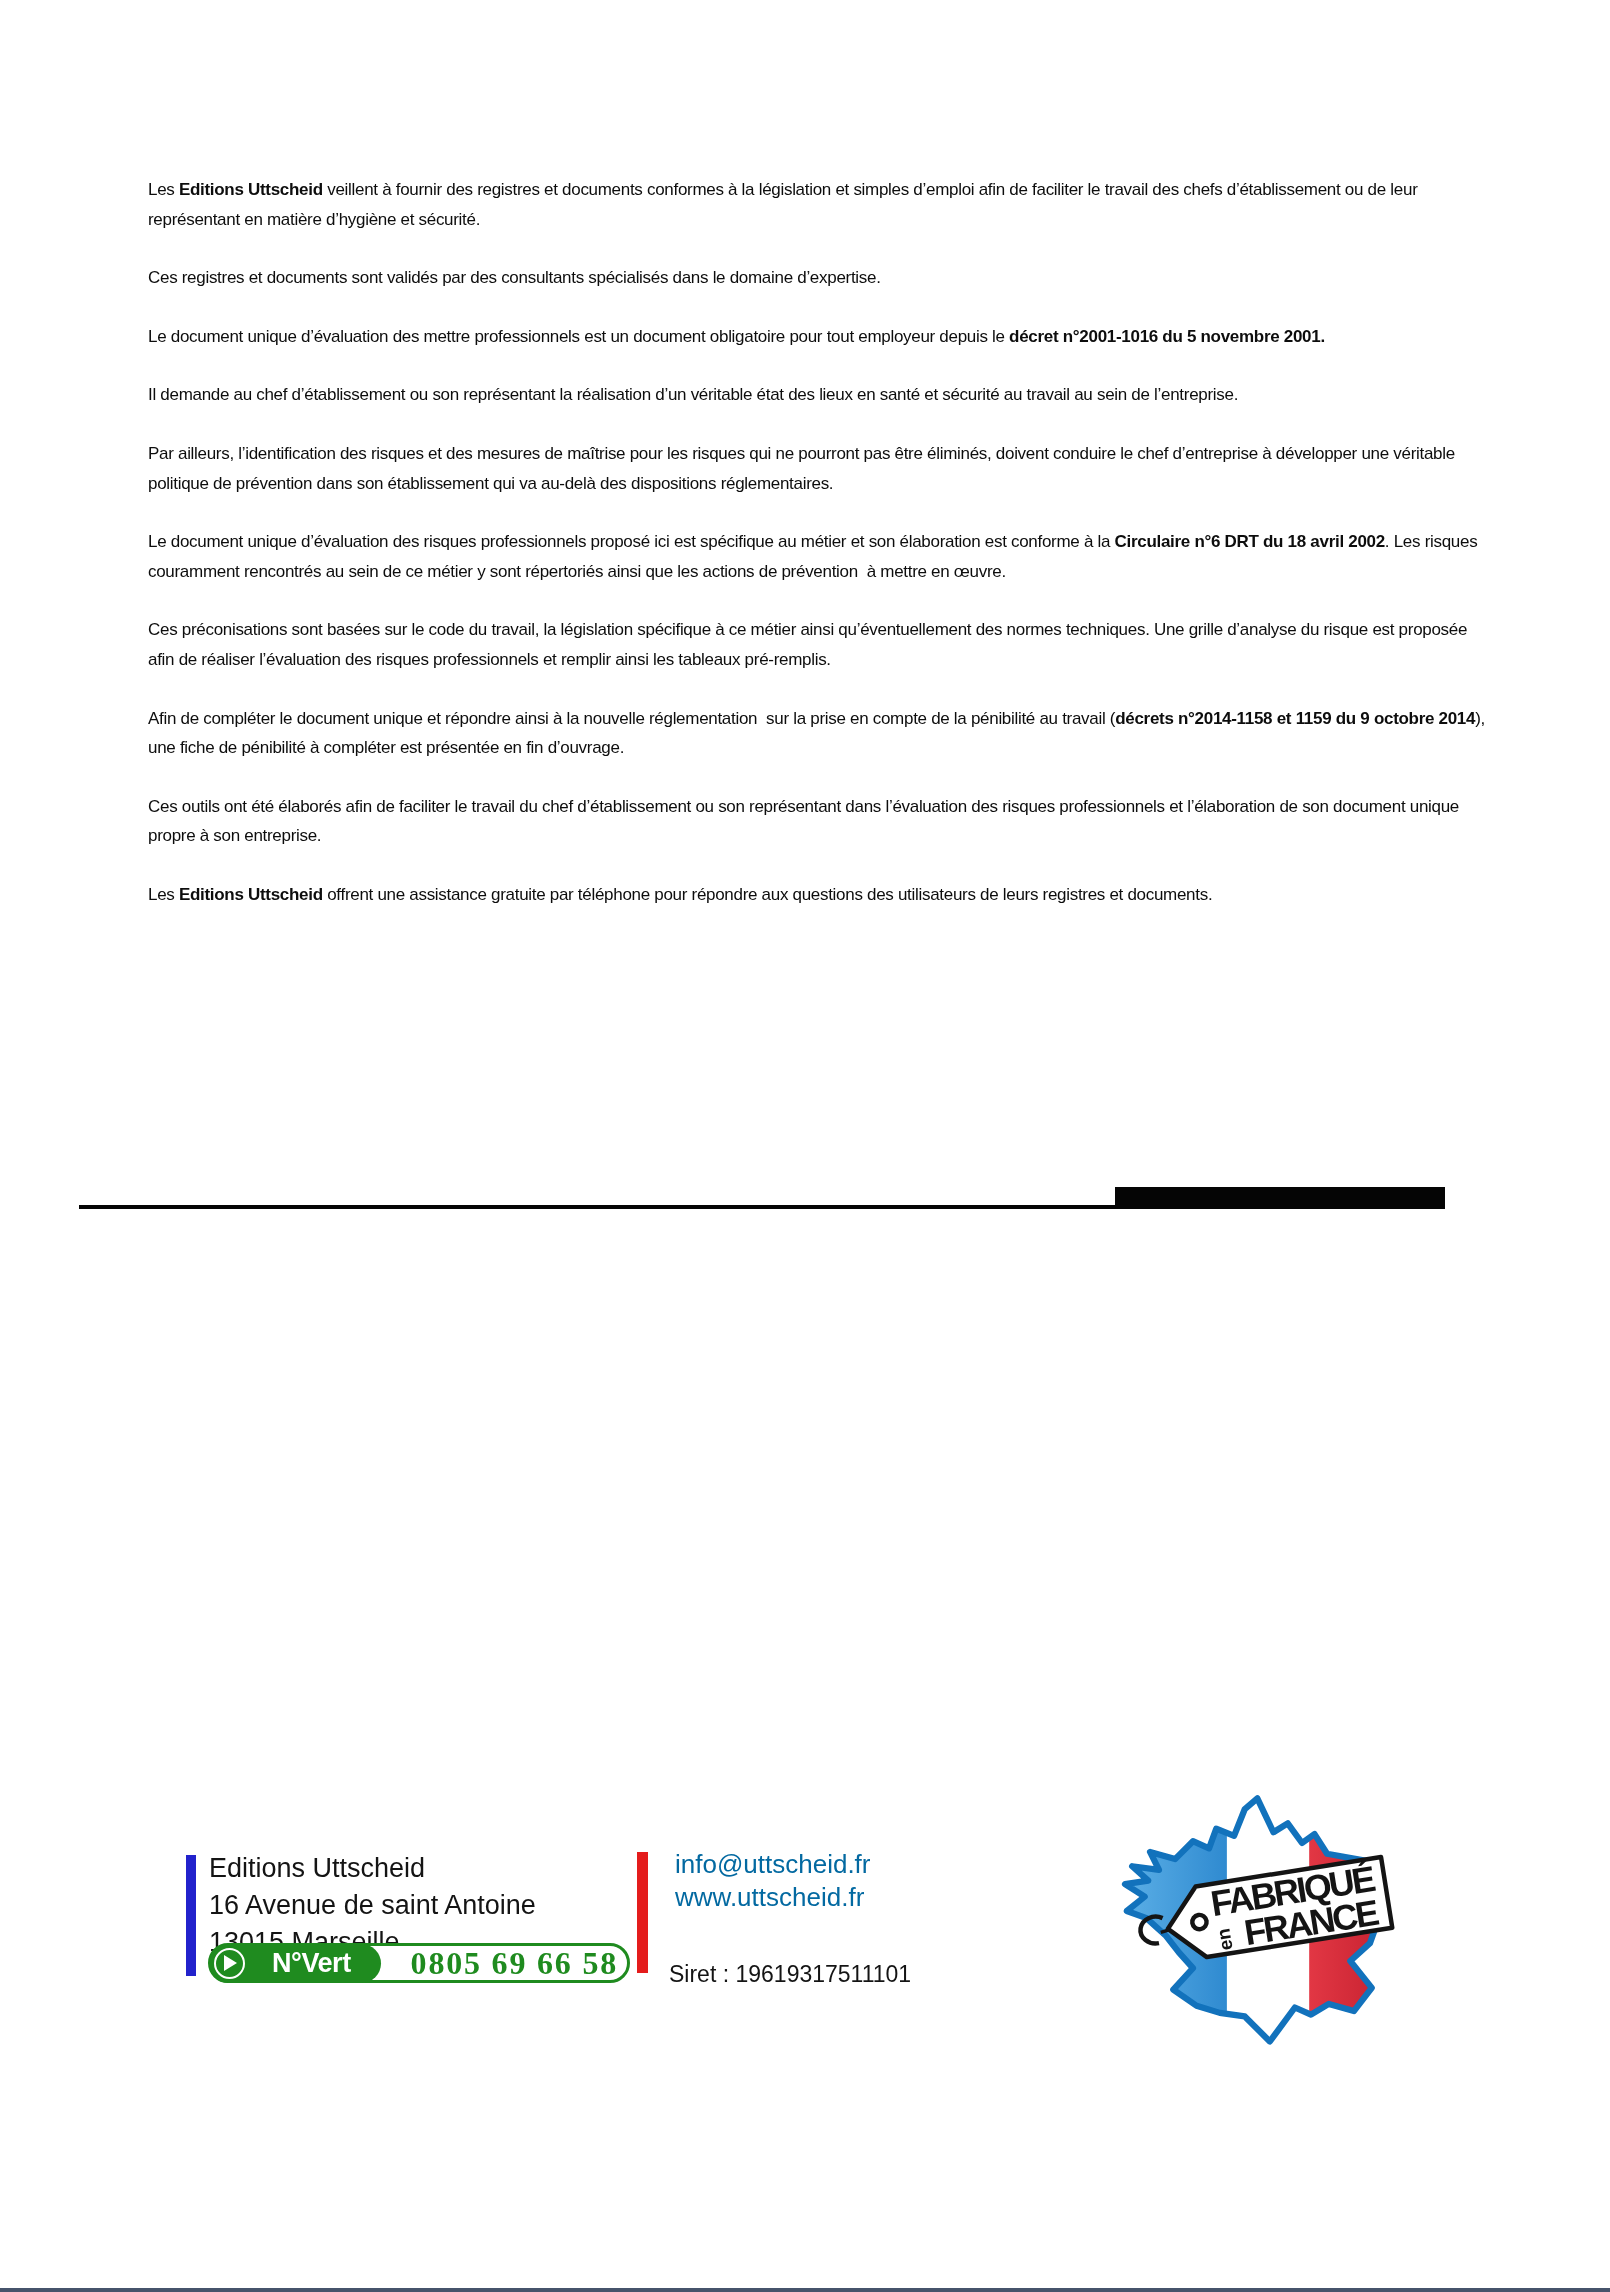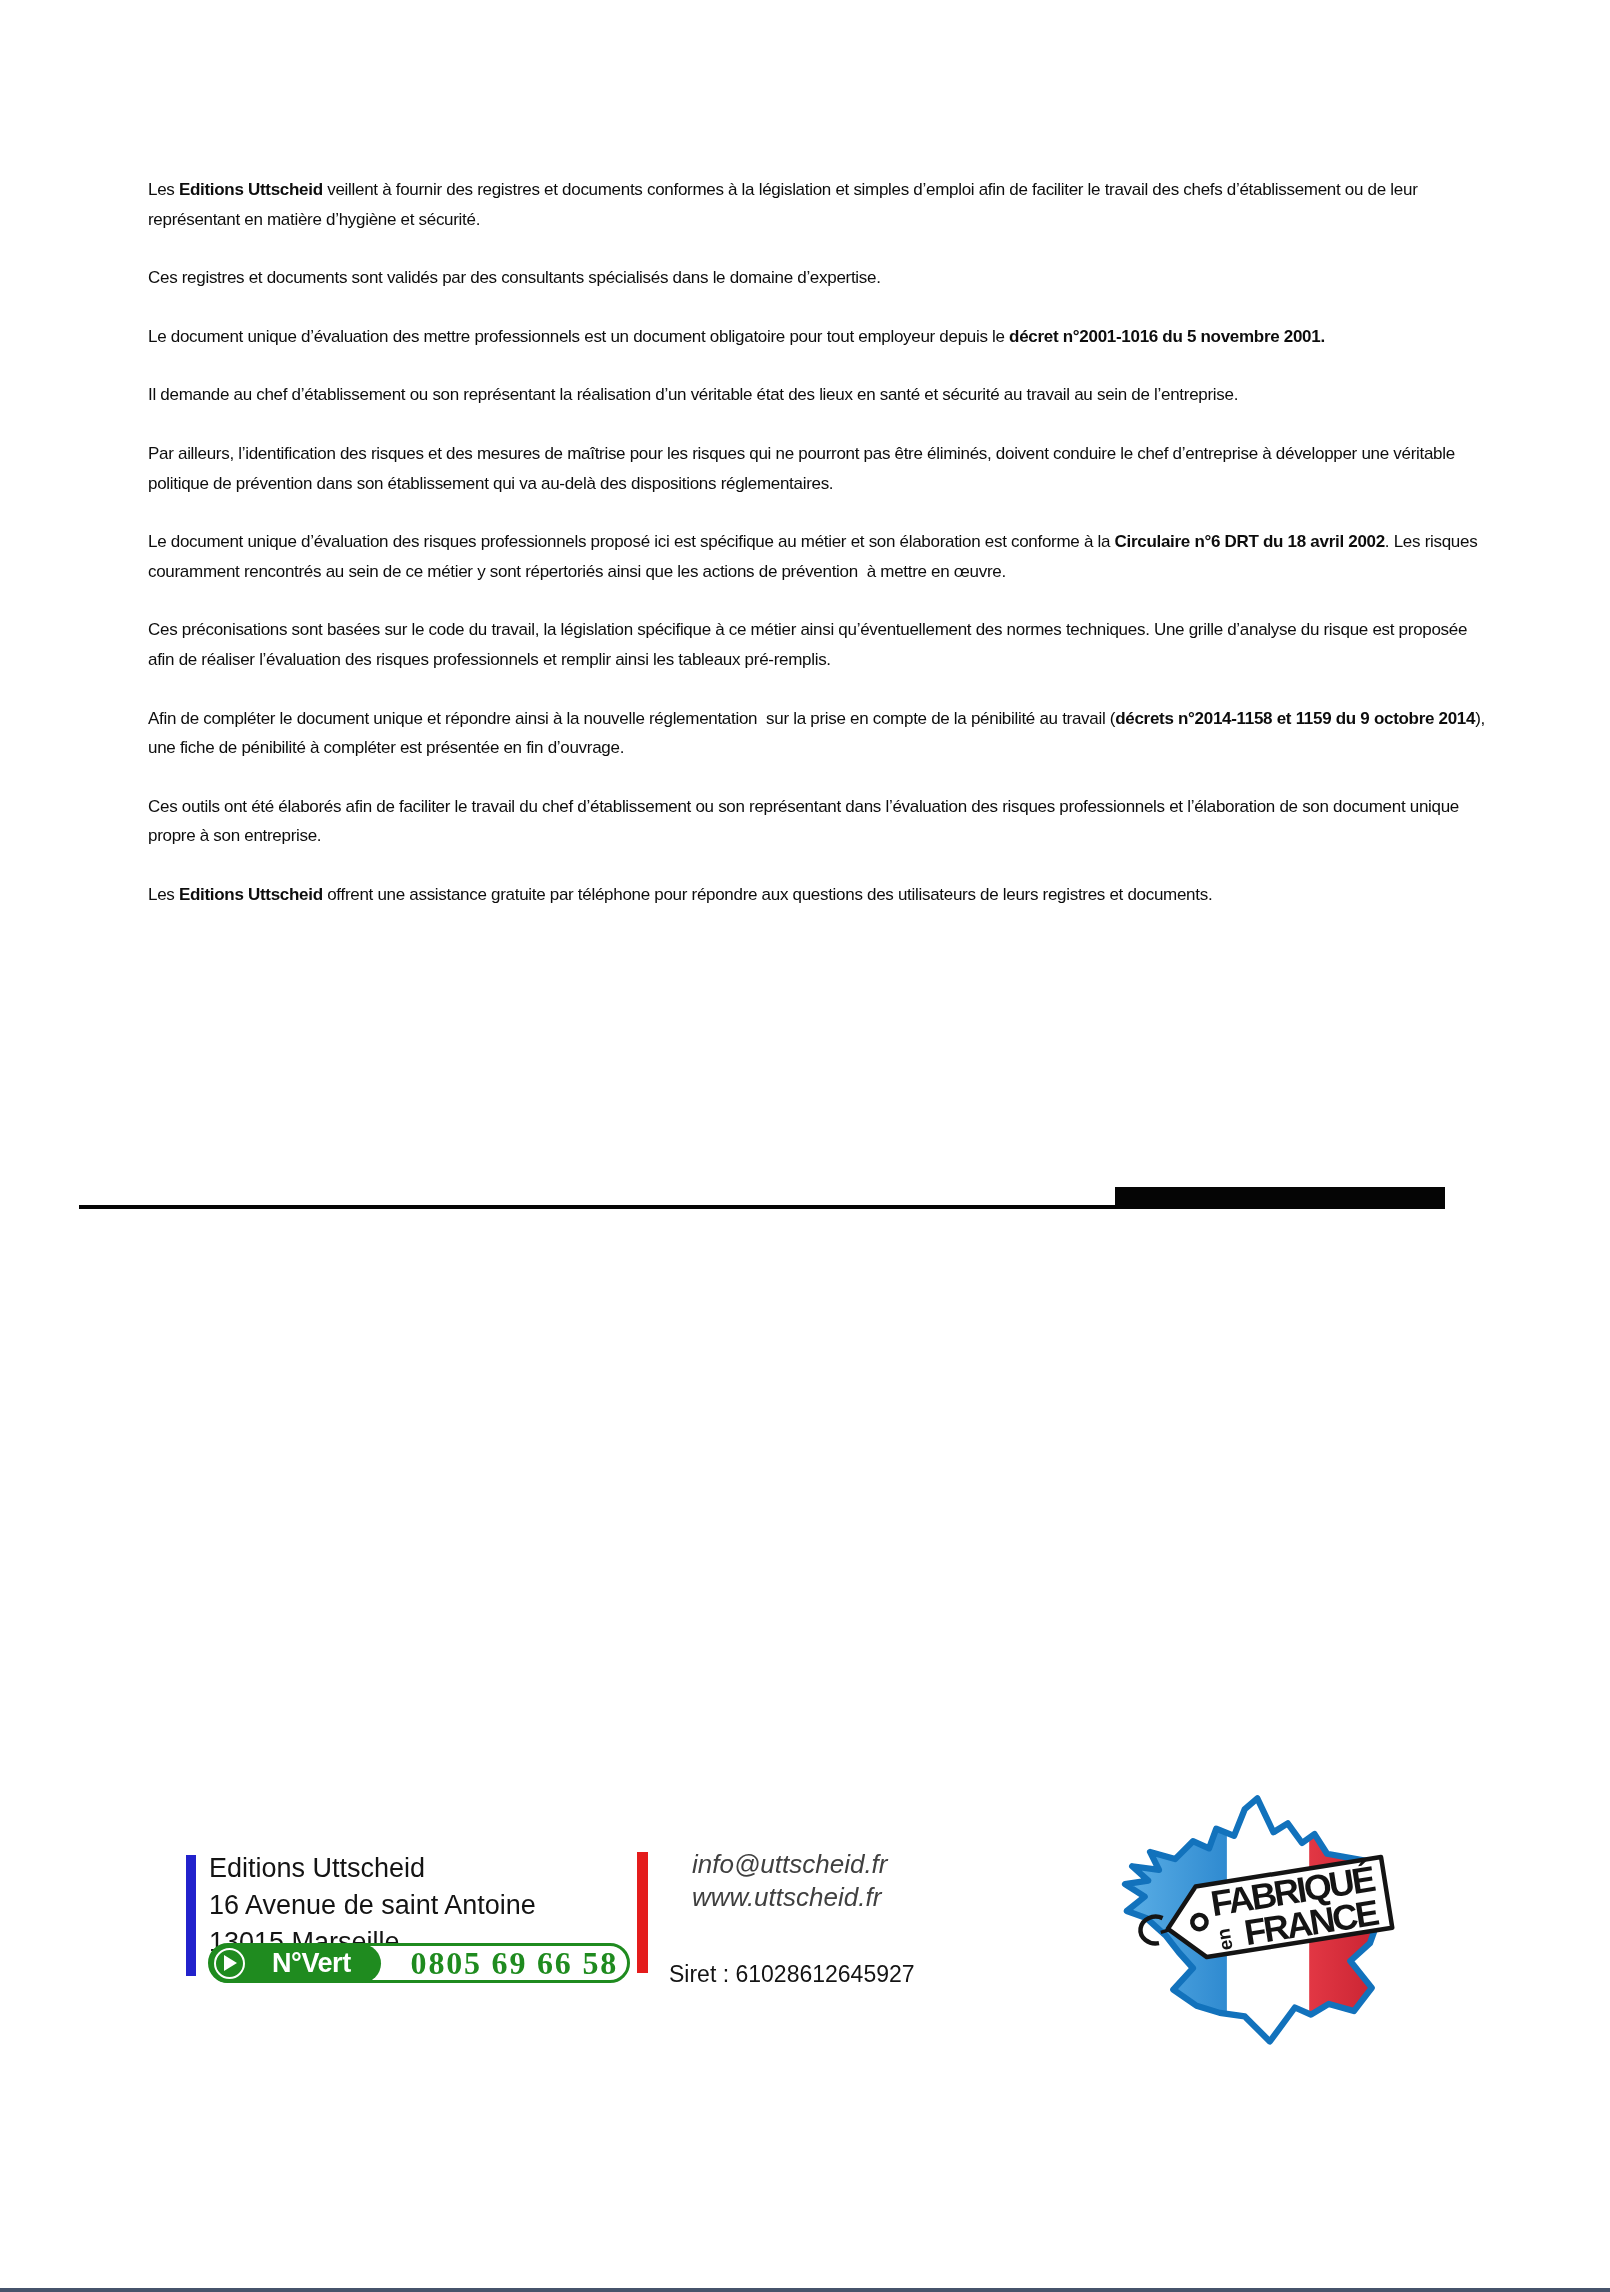--- a/index.html
+++ b/index.html
@@ -25,21 +25,21 @@
   }
   .content p strong{font-weight:700;}
   
   .divider-line{position:absolute;left:79px;top:1205px;width:1036px;height:3.6px;background:#050505;}
   .divider-bar{position:absolute;left:1115px;top:1187px;width:330px;height:21.5px;background:#050505;}
   
   .vbar{position:absolute;width:9.9px;height:121px;}
   .vbar.blue{left:186px;top:1855px;background:var(--accent-blue,#2222cc);}
   .vbar.red{left:637px;top:1852px;width:10.7px;background:var(--accent-red,#e41c1c);}
   .address{position:absolute;left:209px;top:1850px;font-size:27px;line-height:37px;color:#141414;}
-  .contact{position:absolute;left:692px;top:1848px;font-size:26px;line-height:33px;color:#404040;font-style:italic;}
+  .contact{position:absolute;left:675px;top:1848px;font-size:26px;line-height:33px;color:#0369a1;}
   .siret{position:absolute;left:669px;top:1961px;font-size:23px;color:#141414;}
   
   .pill{
     position:absolute;left:208px;top:1943px;width:416px;height:34px;
     border:3.6px solid var(--green,#1f8b1f);
     border-radius:23px;
     background:#fff;
     display:flex;align-items:center;
   }
   .pill-left{
@@ -113,21 +113,21 @@
     <div class="pill-number">0805 69 66 58</div>
   </div>
 
   <div class="vbar red"></div>
 
   <div class="contact">
     <div>info@uttscheid.fr</div>
     <div>www.uttscheid.fr</div>
   </div>
 
-  <div class="siret">Siret : 61028612645927</div>
+  <div class="siret">Siret : 19619317511101</div>
 
   <div class="badge">
     <svg viewBox="0 0 348 302" width="312" height="270">
       <defs>
         <linearGradient id="gBlue" x1="0" y1="0" x2="1" y2="0">
           <stop offset="0" stop-color="#5fb2e8"></stop>
             <stop offset="1" stop-color="#2f8ad0"></stop>
         </linearGradient>
         <linearGradient id="gRed" x1="0" y1="0" x2="1" y2="0">
           <stop offset="0" stop-color="#e23744"></stop>

